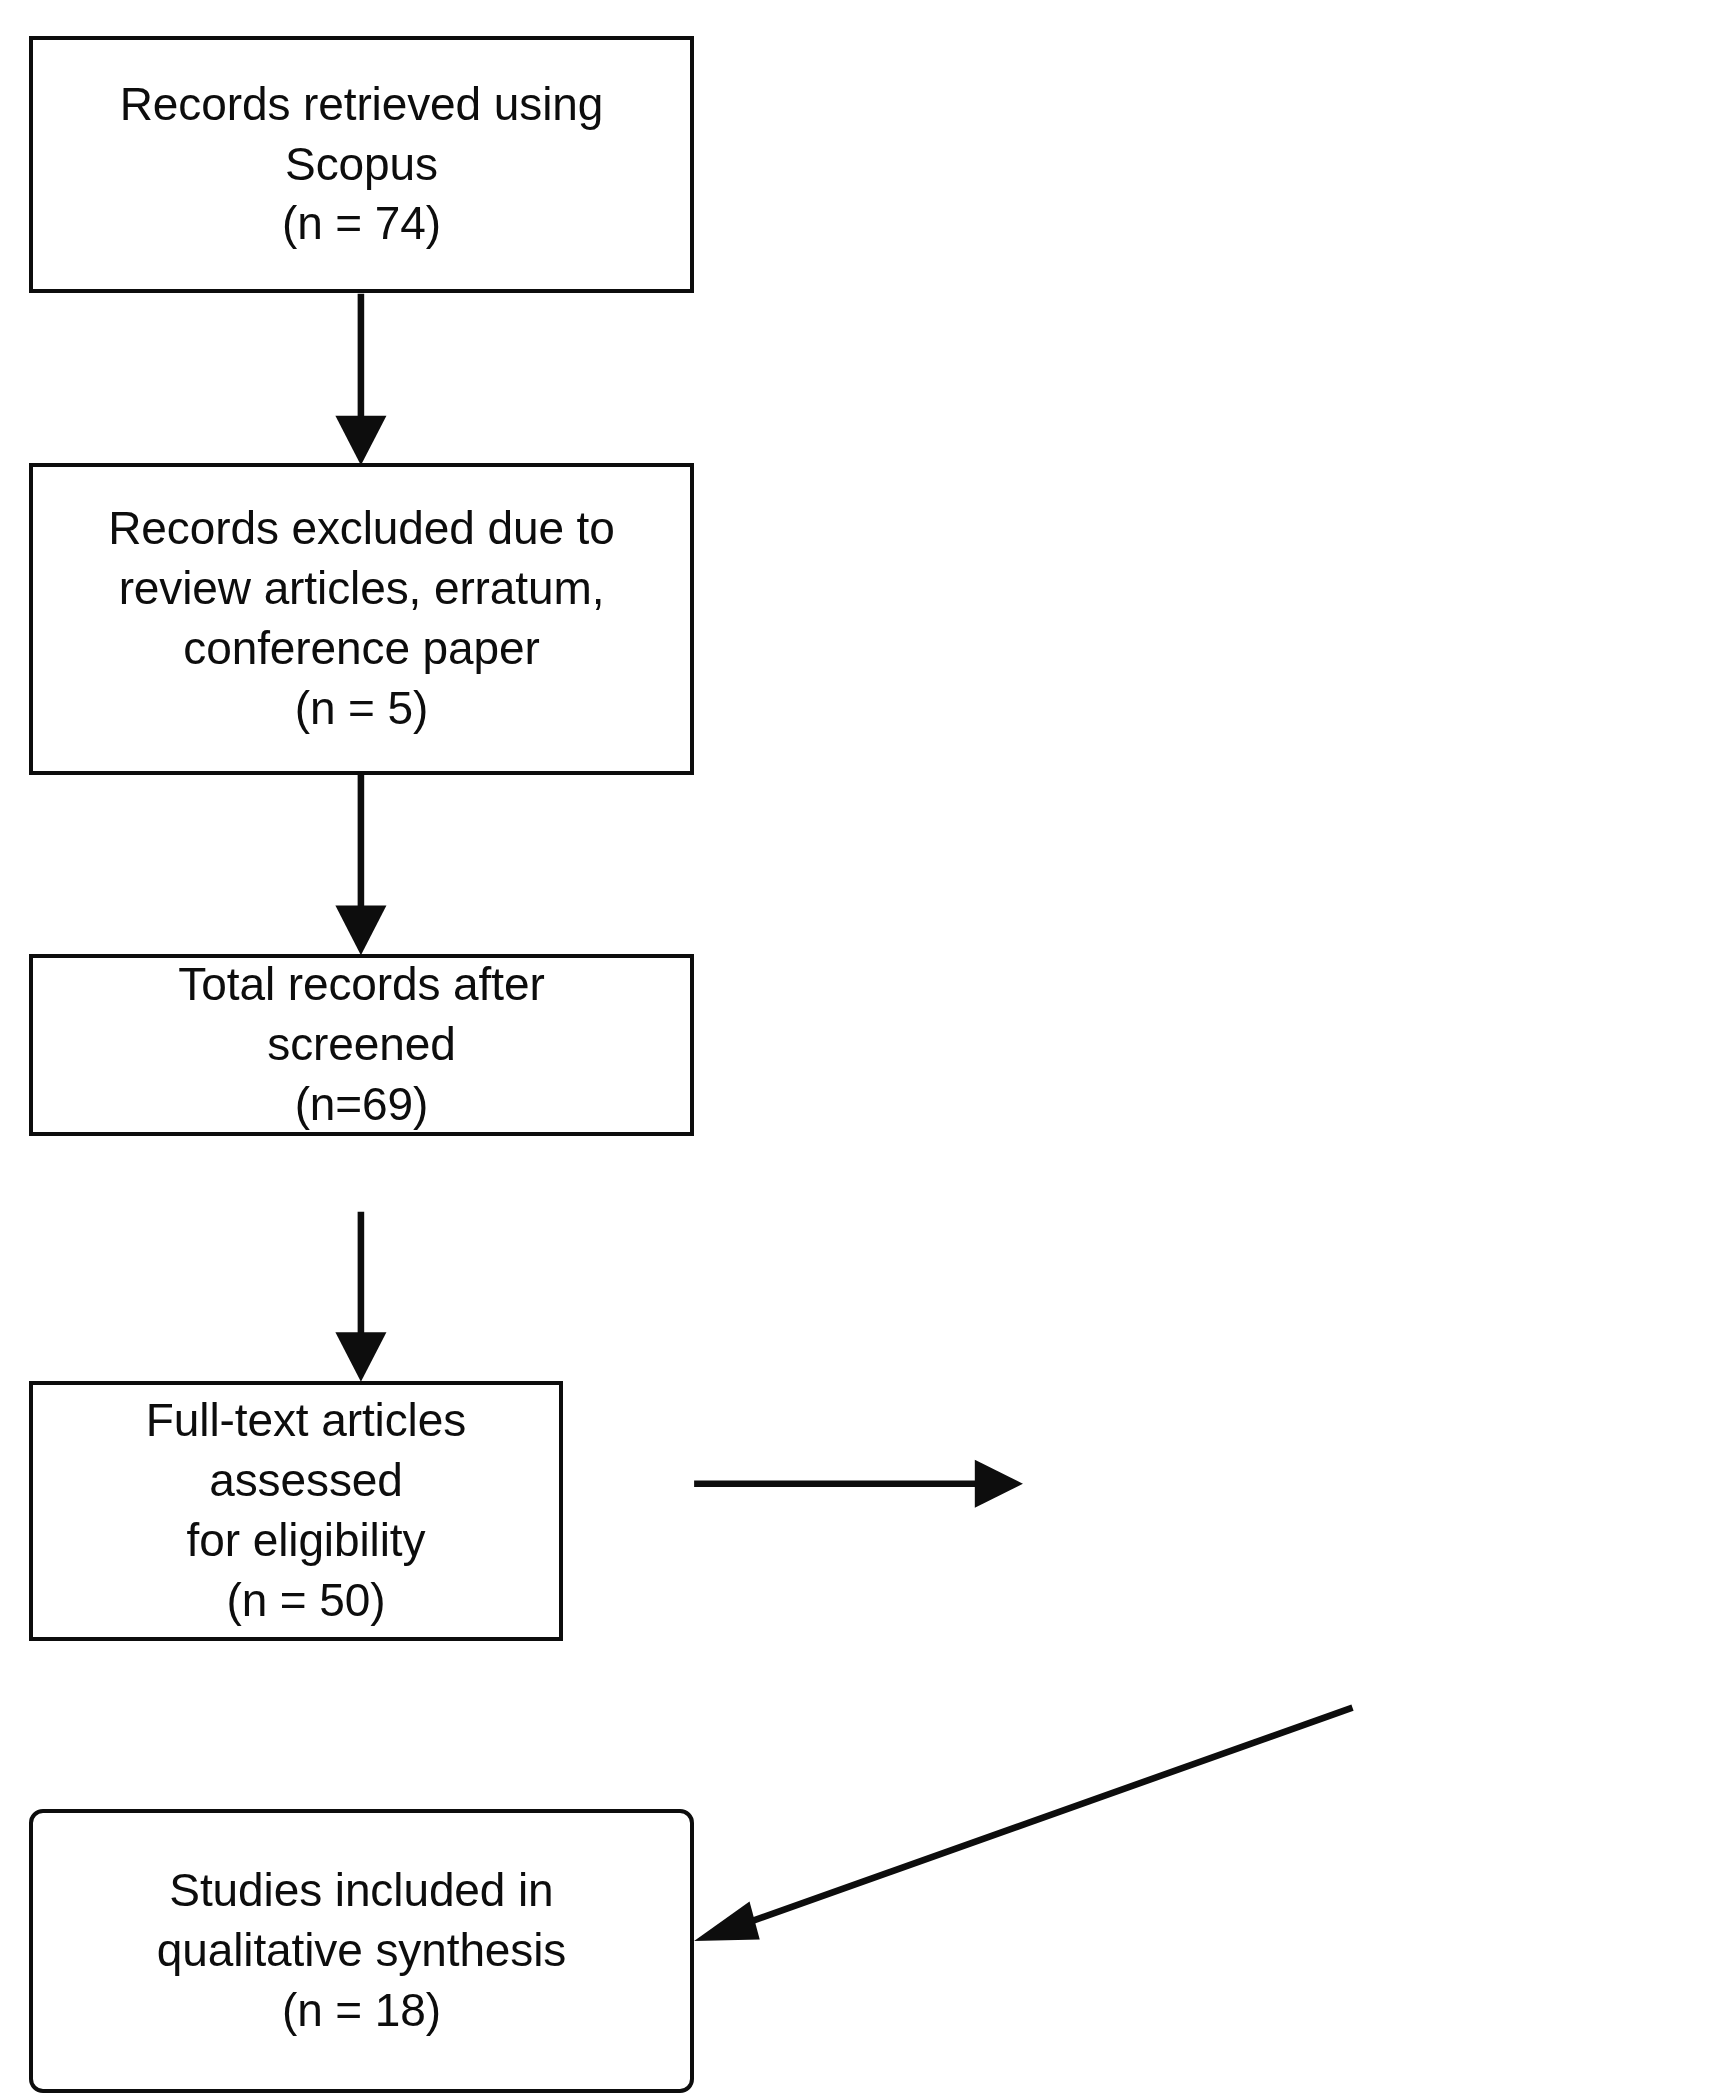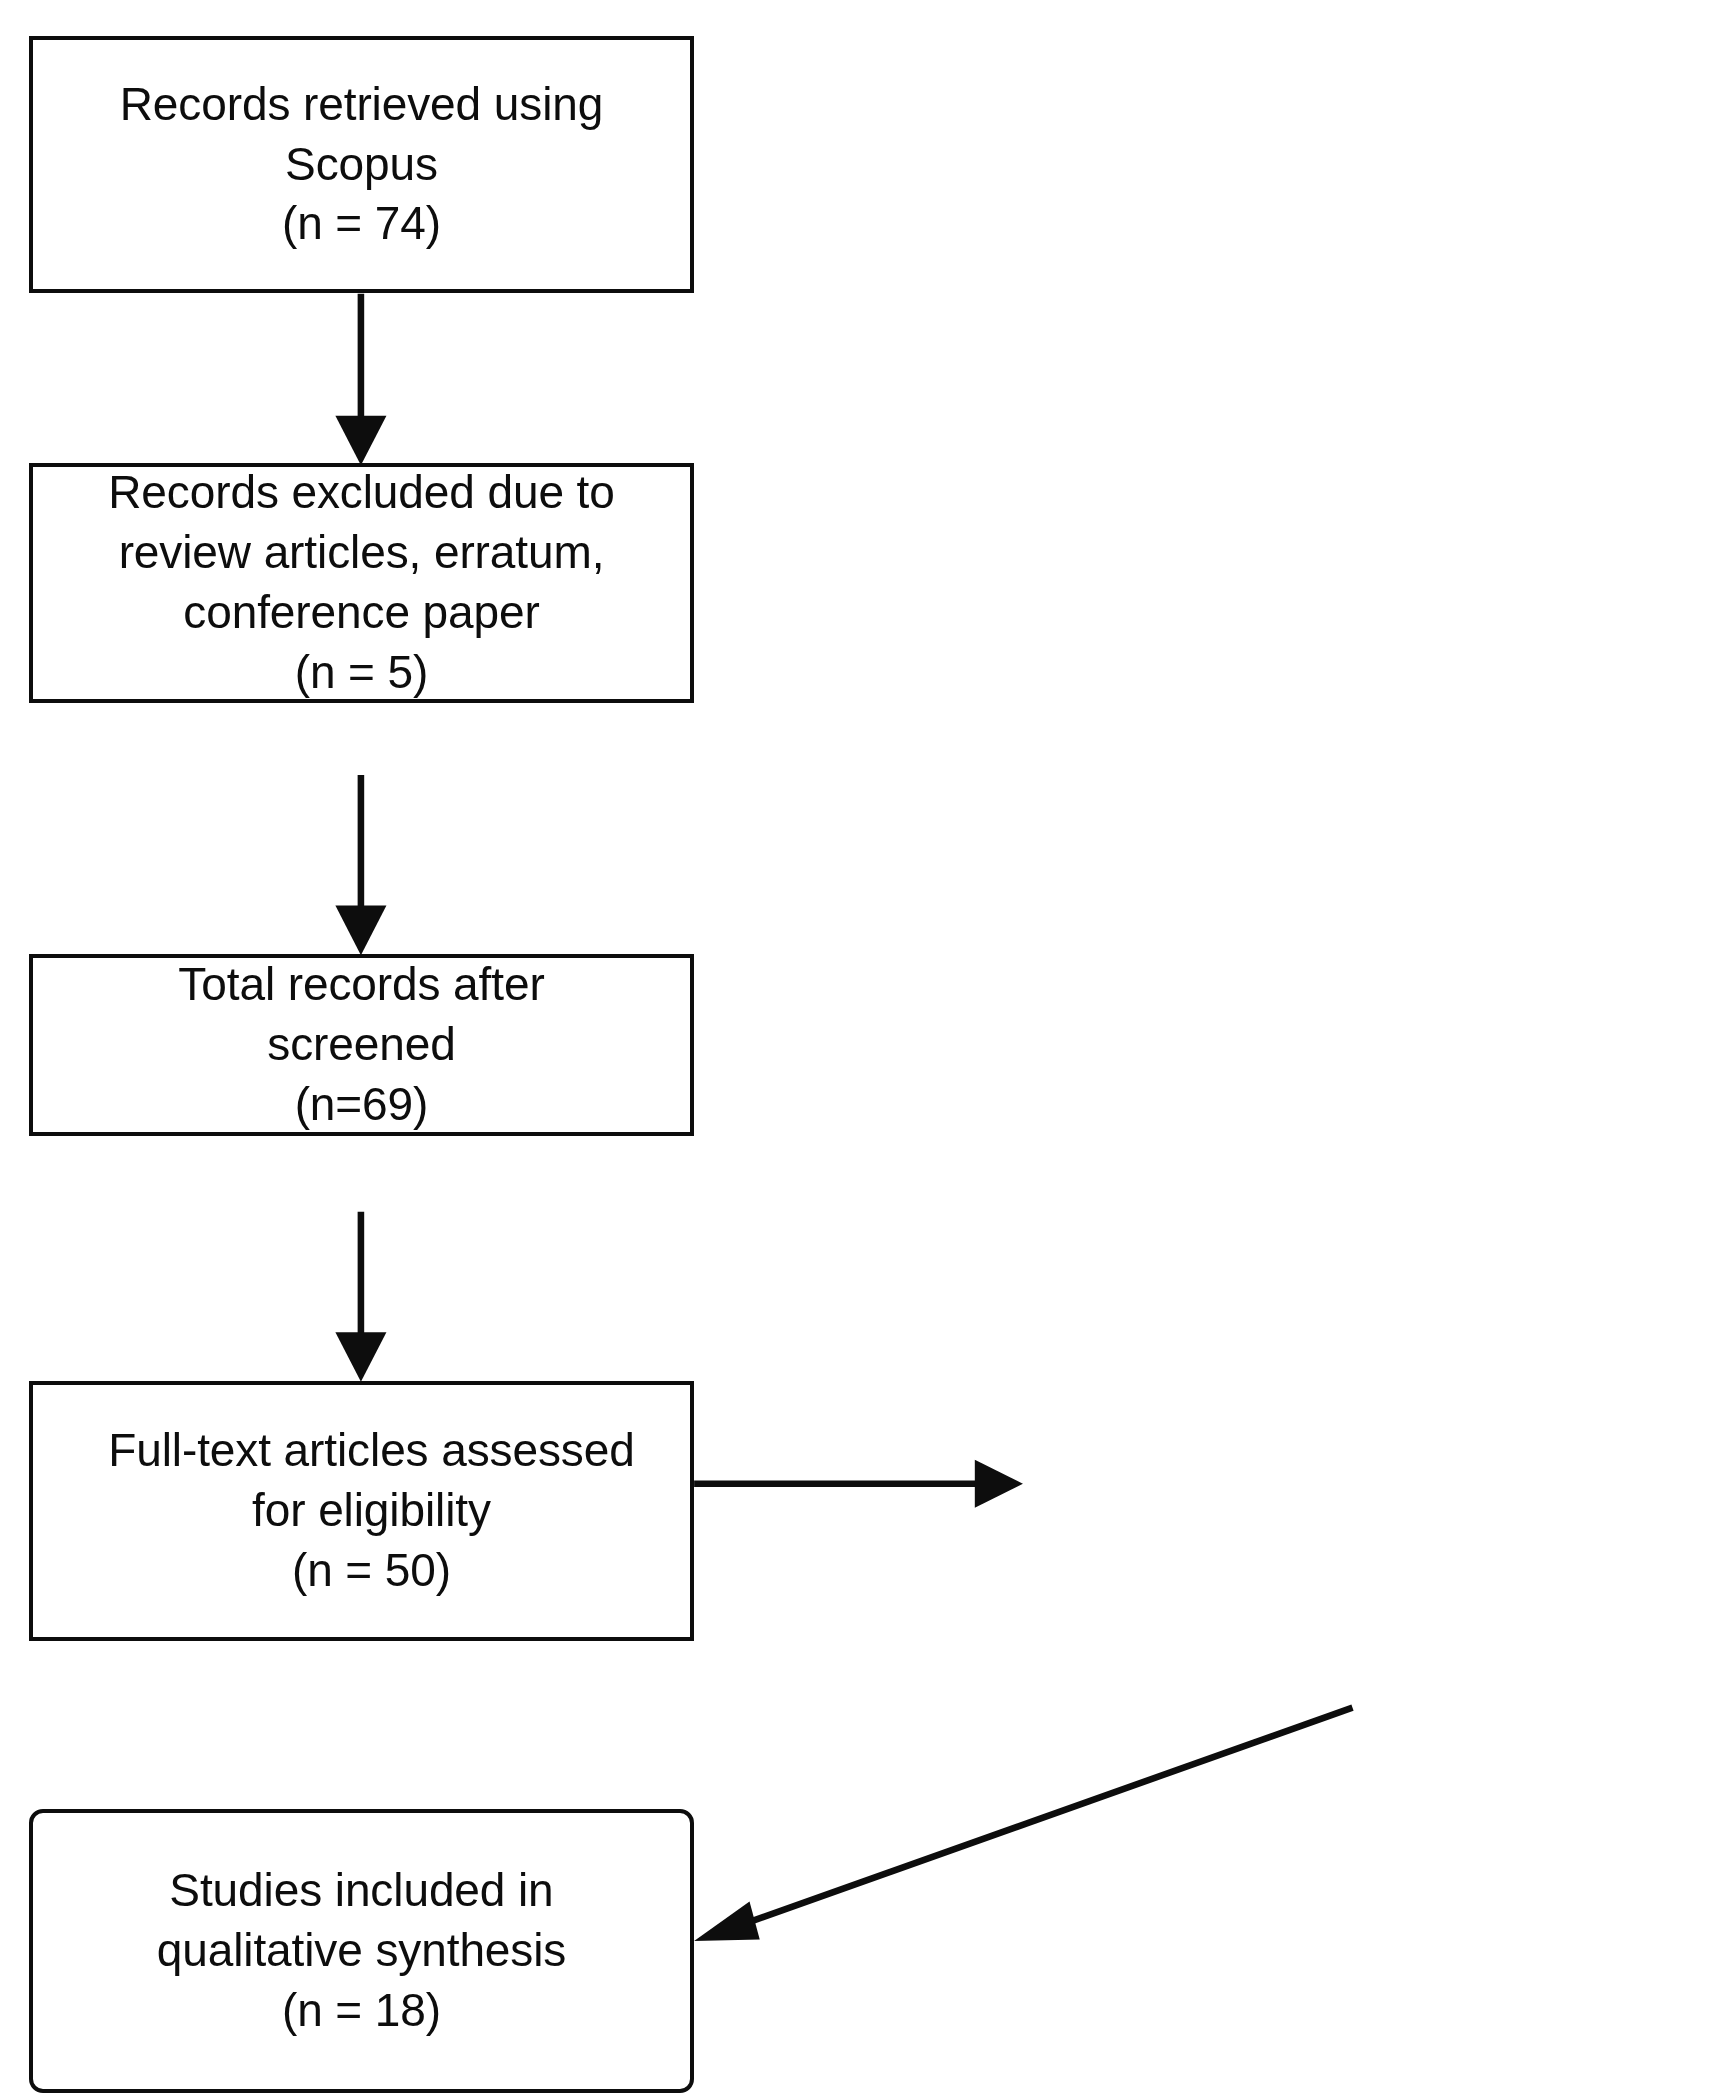--- a/index.html
+++ b/index.html
@@ -74,34 +74,34 @@
       <polygon points="952,2662 1028,2608 1042,2660" fill="#0d0d0d"></polygon>
     </g>
   </svg>
 
   <div class="flow-box" style="left:29px; top:36px; width:665px; height:257px;text-align:center;">
     <div class="box-text">Records retrieved using
 Scopus
 (n = 74)</div>
   </div>
 
-  <div class="flow-box" style="left:29px; top:463px; width:665px; height:240px;">
+  <div class="flow-box" style="left:29px; top:463px; width:665px; height:312px;">
     <div class="box-text">Records excluded due to
 review articles, erratum,
 conference paper
 (n = 5)</div>
   </div>
 
   <div class="flow-box" style="left:29px; top:954px; width:665px; height:182px;">
     <div class="box-text">Total records after
 screened
 (n=69)</div>
   </div>
 
-  <div class="flow-box" style="left:29px; top:1381px; width:665px; height:260px;padding-left:20px;">
+  <div class="flow-box" style="left:29px; top:1381px; width:534px; height:260px;padding-left:20px;">
     <div class="box-text">Full-text articles assessed
 for eligibility
 (n = 50)</div>
   </div>
 
 
   <div class="flow-box" style="left:29px; top:1809px; width:665px; height:284px;border-radius:14px;">
     <div class="box-text">Studies included in
 qualitative synthesis
 (n = 18)</div>

